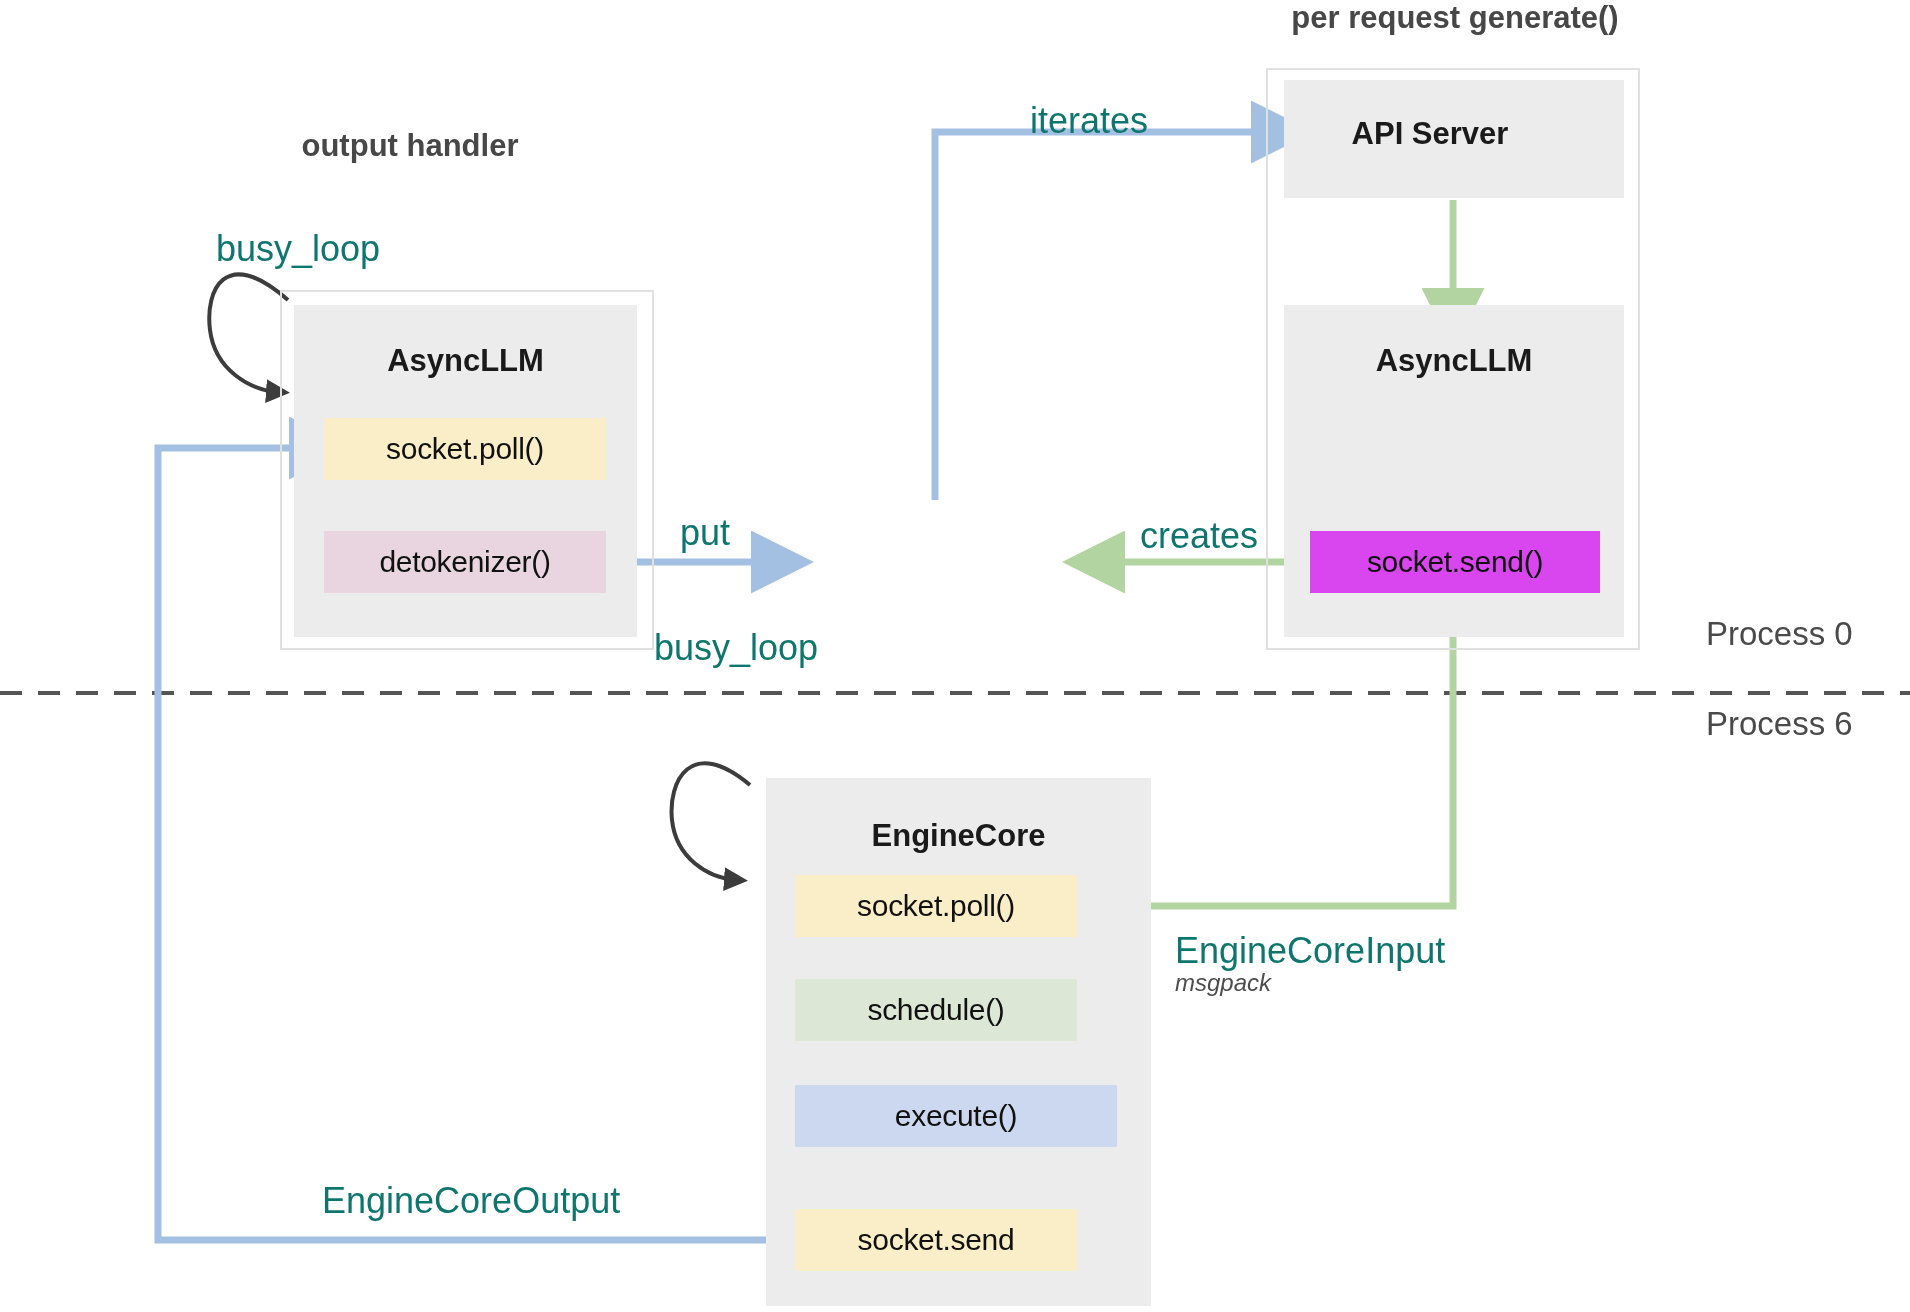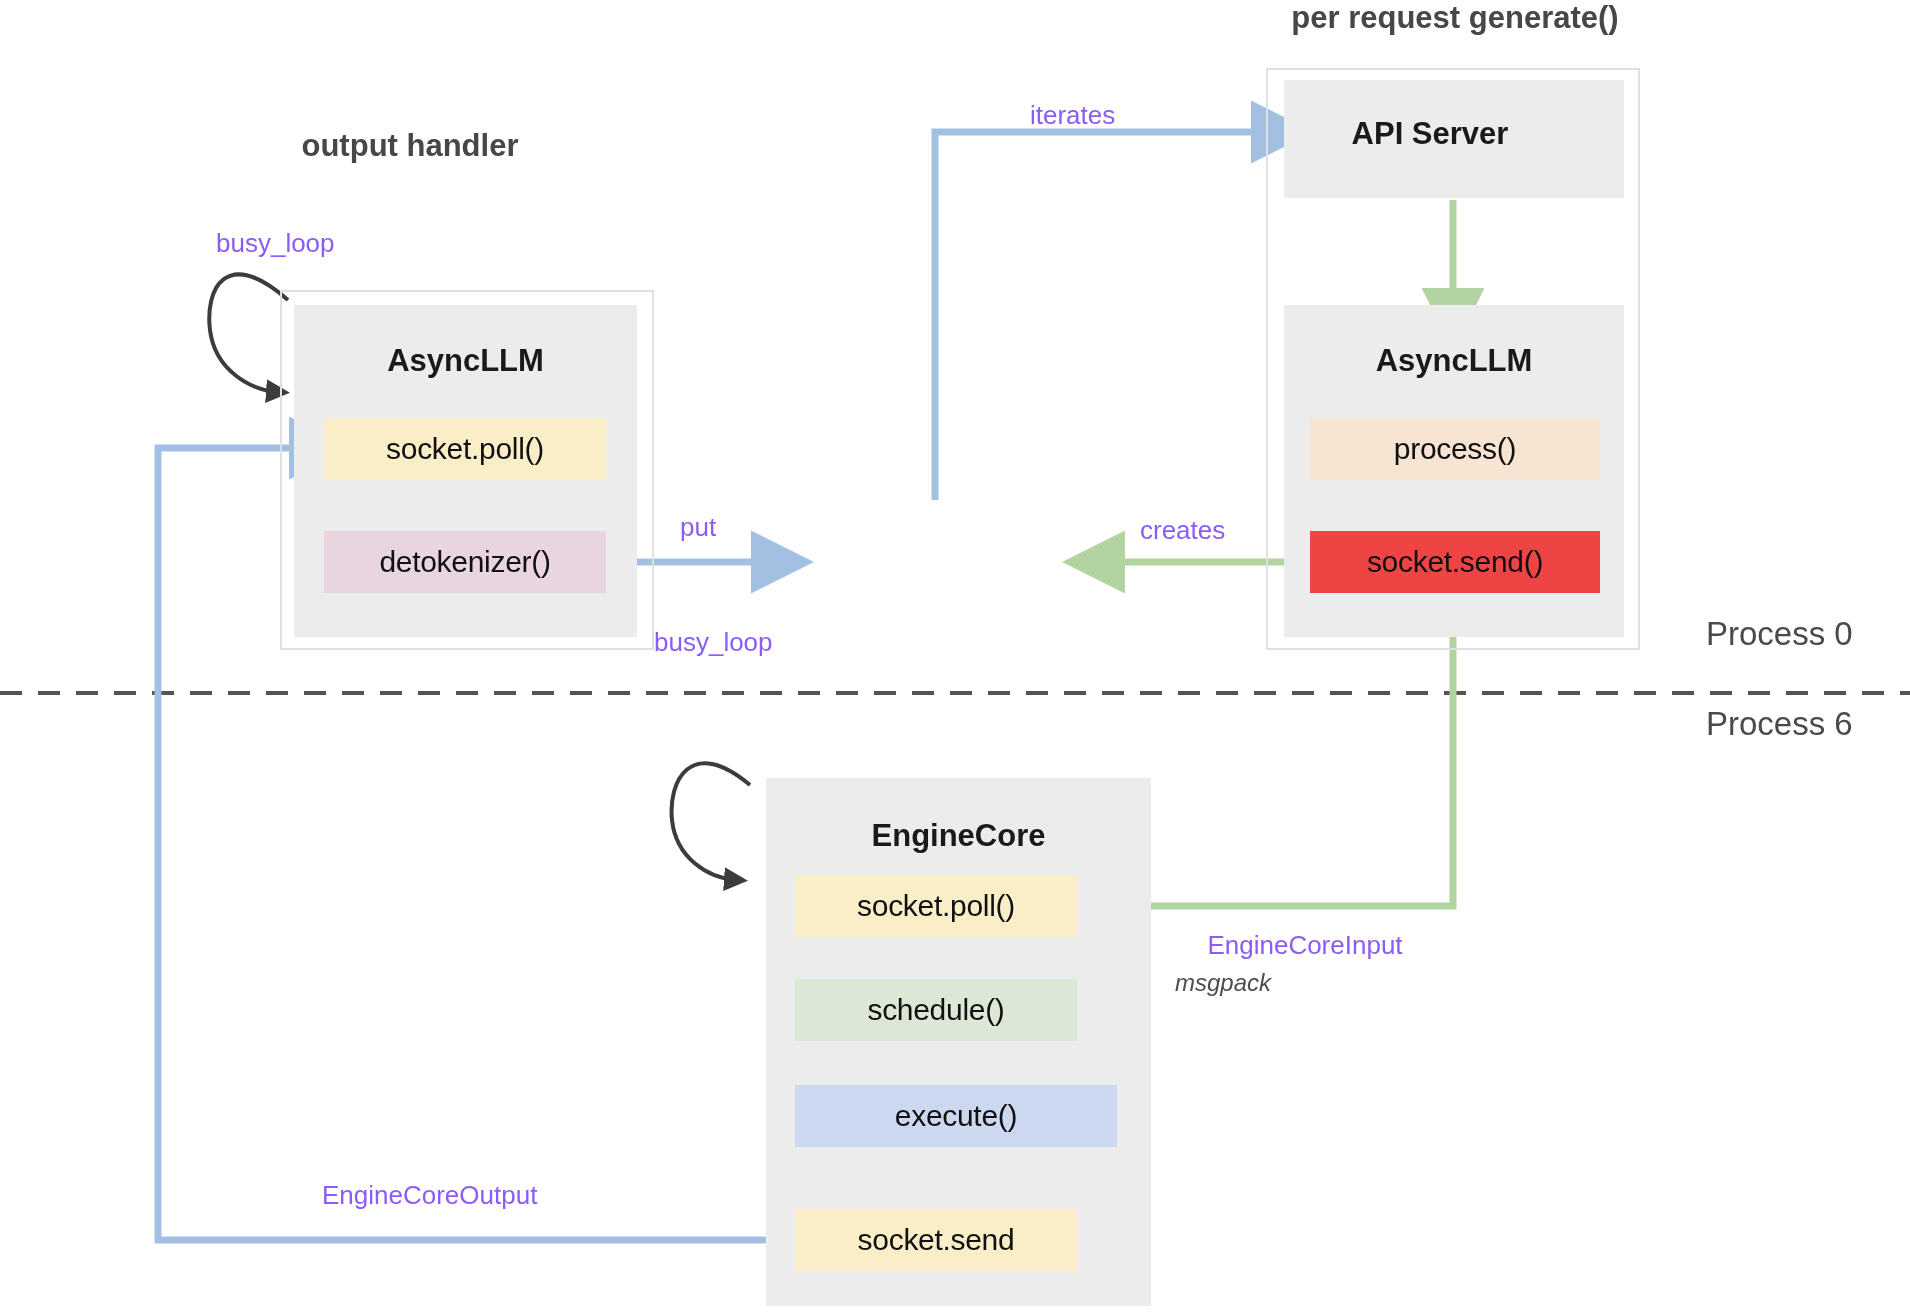--- a/index.html
+++ b/index.html
@@ -64,22 +64,22 @@
     position: absolute;
     font-size: 31px;
     font-weight: bold;
     color: #474747;
     white-space: nowrap;
     text-align: center;
     font-family: "Liberation Sans", sans-serif;
   }
   .edge-label {
     position: absolute;
-    font-size: 26px;
-    color: #8b5cf6;
+    font-size: 36px;
+    color: #0f766e;
     white-space: nowrap;
     font-family: "Liberation Sans", sans-serif;
   }
   .edge-label.small-italic {
     font-size: 24px;
     font-style: italic;
     color: #4d4d4d;
   }
   .process-label {
     position: absolute;
@@ -156,25 +156,22 @@
   <div class="outer-frame" style="left:1266px; top:68px; width:374px; height:582px;"></div>
 
   <div class="gray-box" style="left:1284px; top:80px; width:340px; height:118px;">
     <div class="box-title" style="left:4px; top:36px; width:284px;">API Server</div>
   </div>
 
   <div class="gray-box" style="left:1284px; top:305px; width:340px; height:332px;">
     <div class="box-title" style="left:0; top:38px; width:340px;">AsyncLLM</div>
   </div>
 
-  <div class="inner-box" style="left:1310px; top:418px; width:290px; height:62px; background:#f8e4d3;">
-    <span class="inner-label">process()</span>
-  </div>
-
-  <div class="inner-box" style="left:1310px; top:531px; width:290px; height:62px; background:#ef4444;">
+
+  <div class="inner-box" style="left:1310px; top:531px; width:290px; height:62px; background:#d946ef;">
     <span class="inner-label">socket.send()</span>
   </div>
 
   <div class="process-label" style="left:1706px; top:615px;">Process 0</div>
 
   <div class="process-label" style="left:1706px; top:705px;">Process 6</div>
 
   <div class="gray-box" style="left:766px; top:778px; width:385px; height:528px;">
     <div class="box-title" style="left:0; top:40px; width:385px;">EngineCore</div>
   </div>

